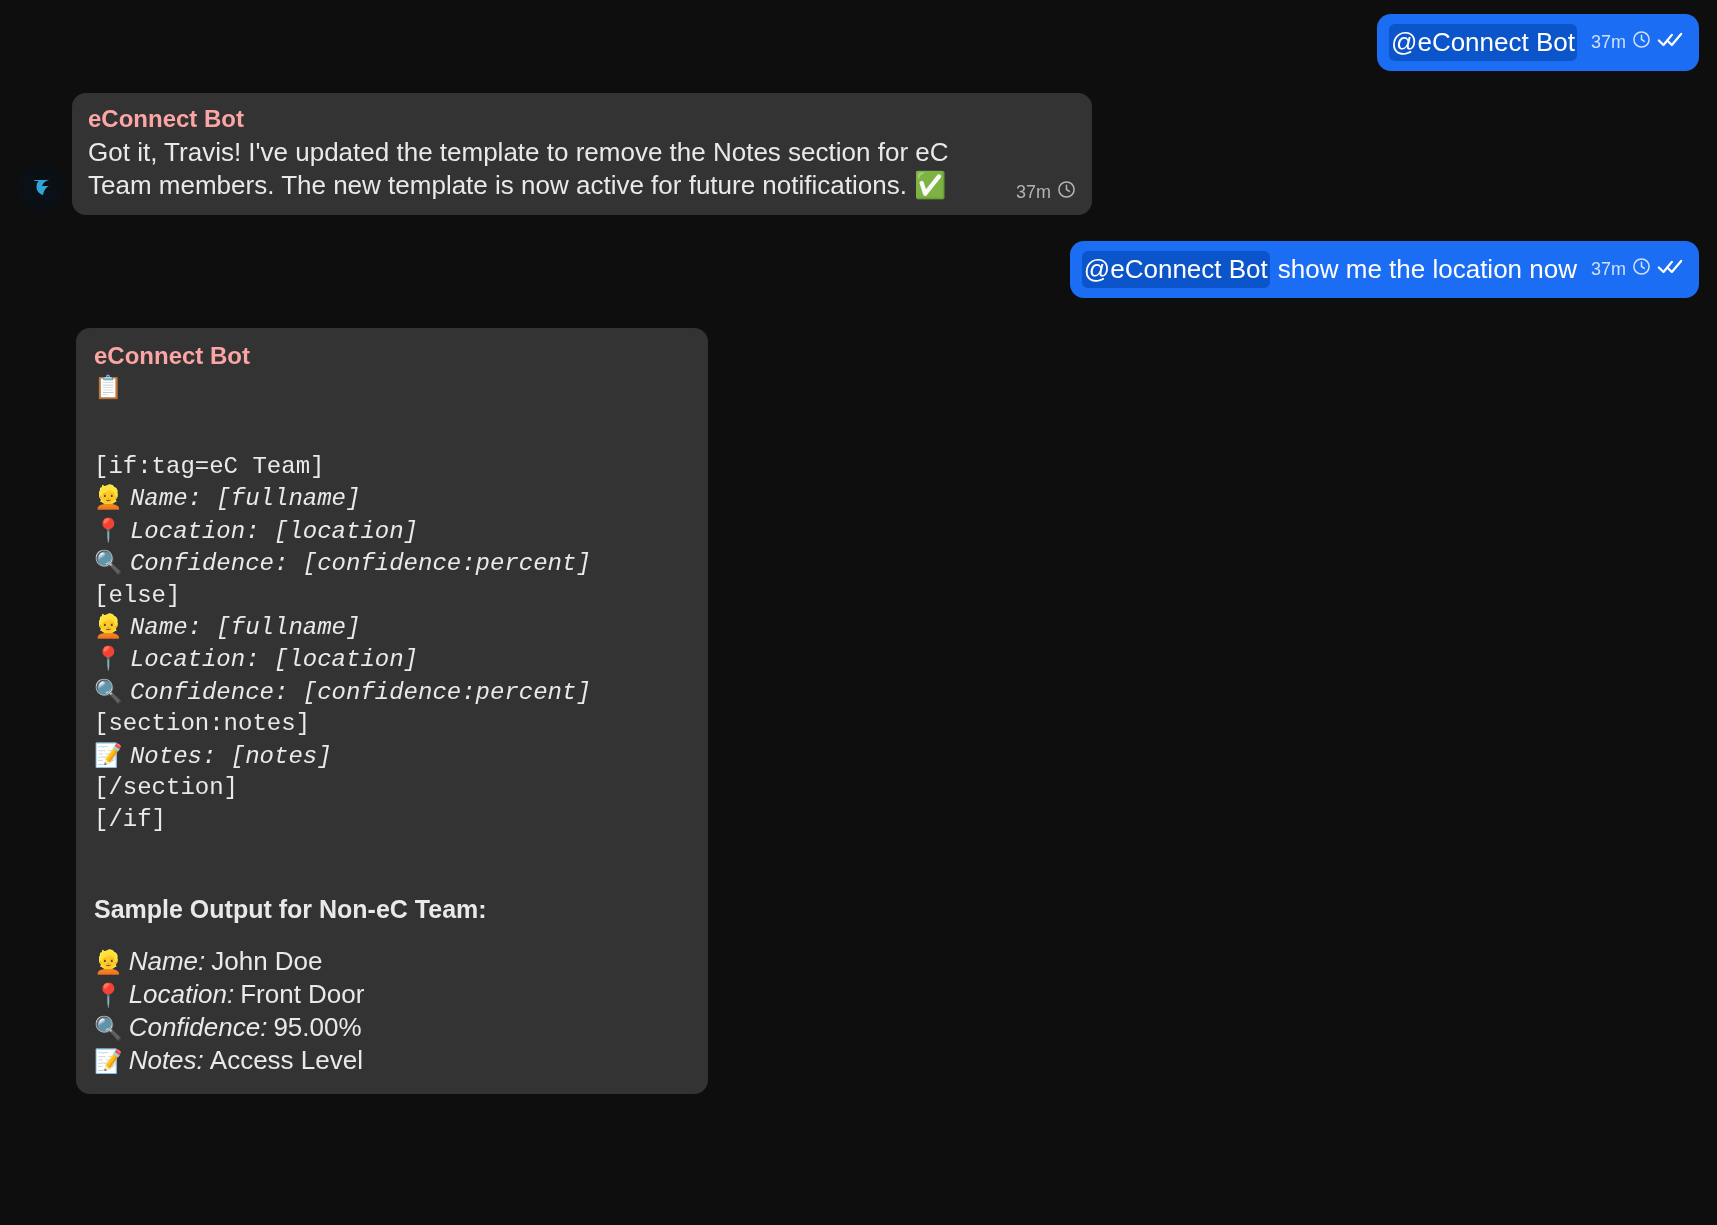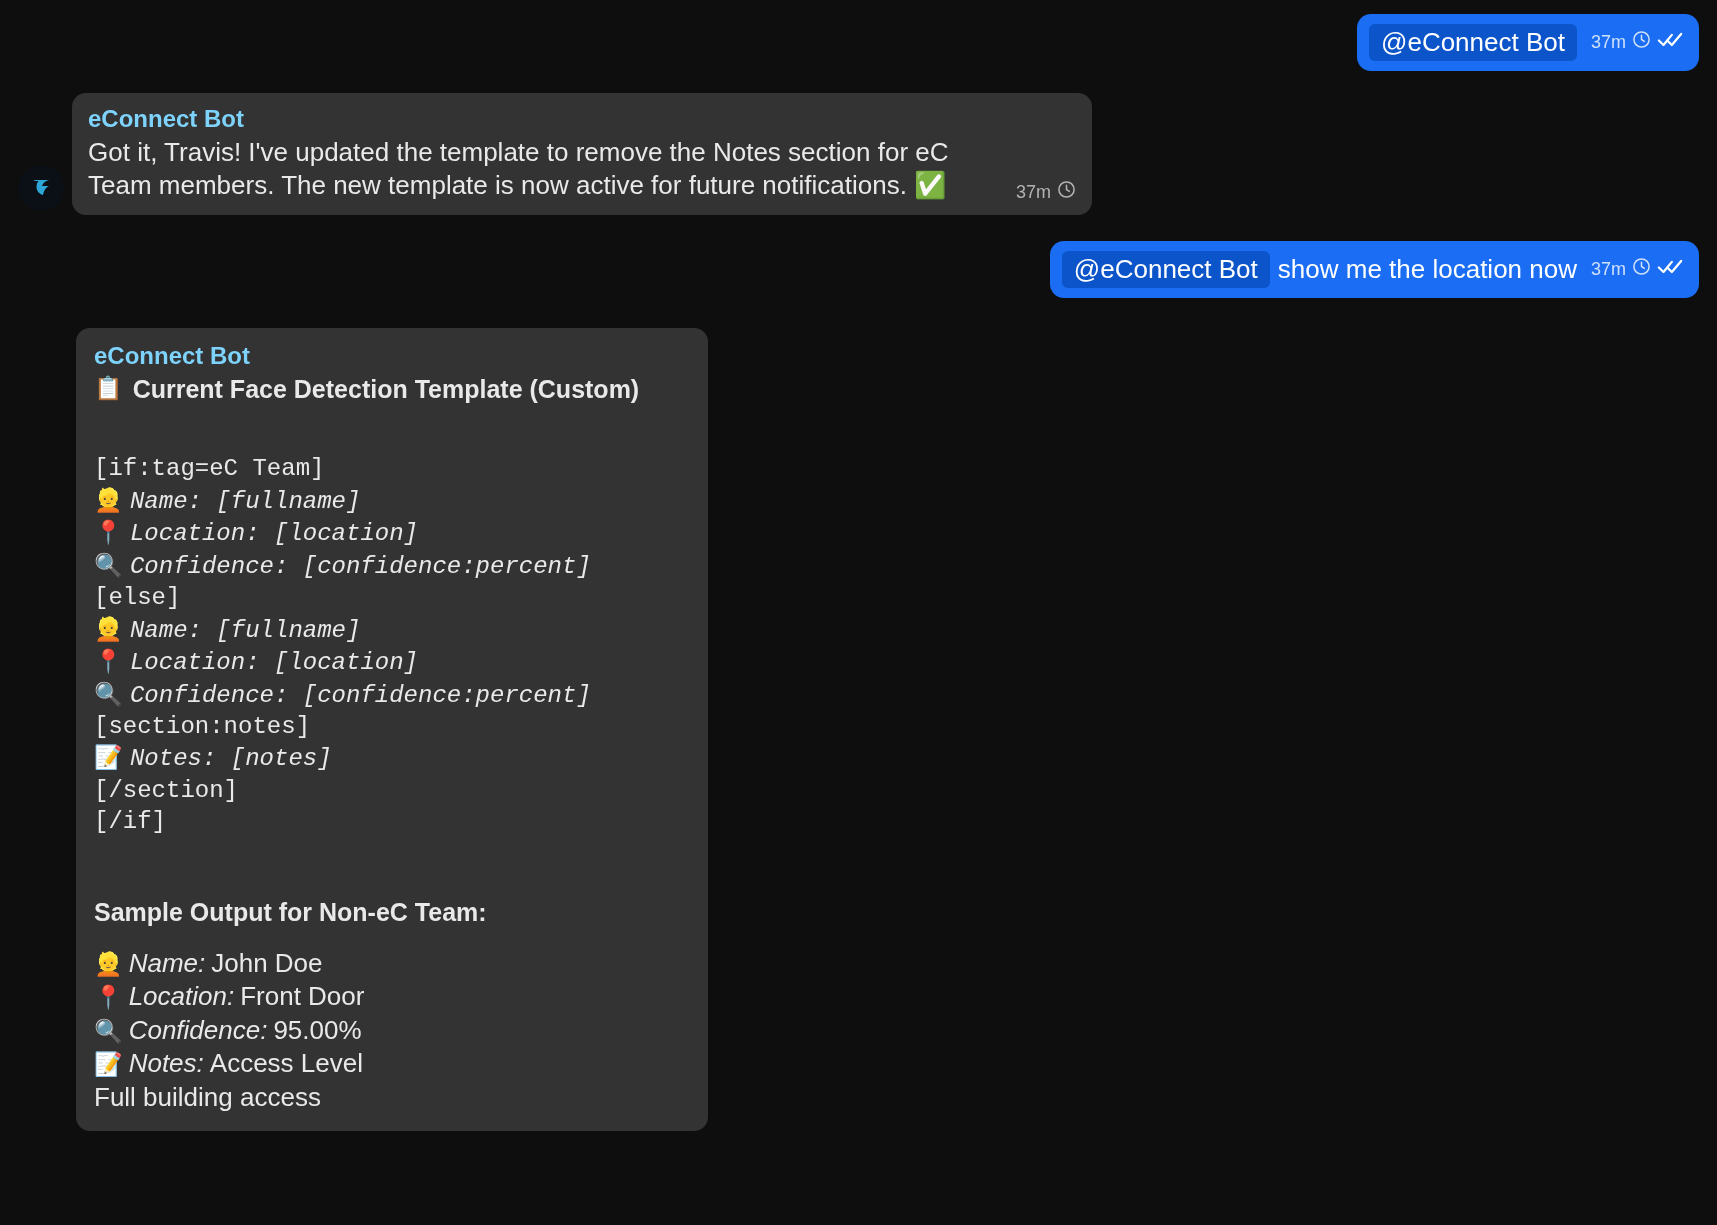--- a/index.html
+++ b/index.html
@@ -33,21 +33,21 @@
     display: flex;
     align-items: center;
     gap: 8px;
     font-size: 26px;
     line-height: 1.25;
     max-width: 1120px;
   }
   .mention-out {
     background: #0b54c9;
     border-radius: 6px;
-    padding: 2px 12px;
+    padding: 2px 2px;
     color: #ffffff;
     white-space: nowrap;
   }
   .msg-text { white-space: pre-wrap; }
   .meta-out {
     display: flex;
     align-items: center;
     gap: 6px;
     font-size: 18px;
     color: #cfe0fb;
@@ -77,21 +77,21 @@
   .bubble-in {
     background: #333333;
     color: #e9e9e9;
     border-radius: 14px;
     padding: 10px 16px 12px 16px;
     font-size: 26px;
     line-height: 1.3;
     position: relative;
   }
   .sender {
-    color: #7dd3fc;
+    color: #fca5a5;
     font-weight: bold;
     font-size: 24px;
     margin-bottom: 2px;
   }
   .meta-in {
     display: inline-flex;
     align-items: center;
     gap: 6px;
     font-size: 18px;
     color: #b3b3b3;
@@ -220,21 +220,20 @@
         </span>
       </span>
     </div>
   </div>
 
   <div class="row-in" style="margin-top:30px; align-items:flex-start; padding-left:76px;">
     <div class="bubble-template">
       <div class="sender">eConnect Bot</div>
       <div class="tpl-head">
         <span class="emo">📋</span>
-        <span>Current Face Detection Template (Custom)</span>
       </div>
       <div class="code" id="code-block"><div><span>[if:tag=eC Team]</span></div><div><span class="emo">👱 </span><span class="em">Name: [fullname]</span></div><div><span class="emo">📍 </span><span class="em">Location: [location]</span></div><div><span class="emo">🔍 </span><span class="em">Confidence: [confidence:percent]</span></div><div><span>[else]</span></div><div><span class="emo">👱 </span><span class="em">Name: [fullname]</span></div><div><span class="emo">📍 </span><span class="em">Location: [location]</span></div><div><span class="emo">🔍 </span><span class="em">Confidence: [confidence:percent]</span></div><div><span>[section:notes]</span></div><div><span class="emo">📝 </span><span class="em">Notes: [notes]</span></div><div><span>[/section]</span></div><div><span>[/if]</span></div></div>
       <div class="sample-head">Sample Output for Non-eC Team:</div>
       <div id="sample-block">
           <div class="sample-line">
             <span class="emo">👱</span>
             <span class="lbl">Name:</span>
             <span>John Doe</span>
           </div>
           <div class="sample-line">
@@ -246,17 +245,16 @@
             <span class="emo">🔍</span>
             <span class="lbl">Confidence:</span>
             <span>95.00%</span>
           </div>
           <div class="sample-line">
             <span class="emo">📝</span>
             <span class="lbl">Notes:</span>
             <span style="">Access Level</span>
           </div>
         </div>
-      <div class="sample-tail">Full building access</div>
     </div>
   </div>
 
 </div>
 
 </body></html>

